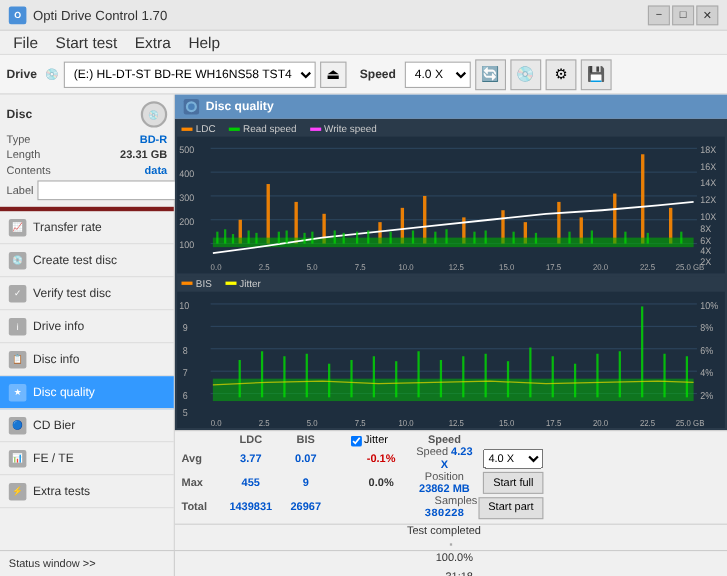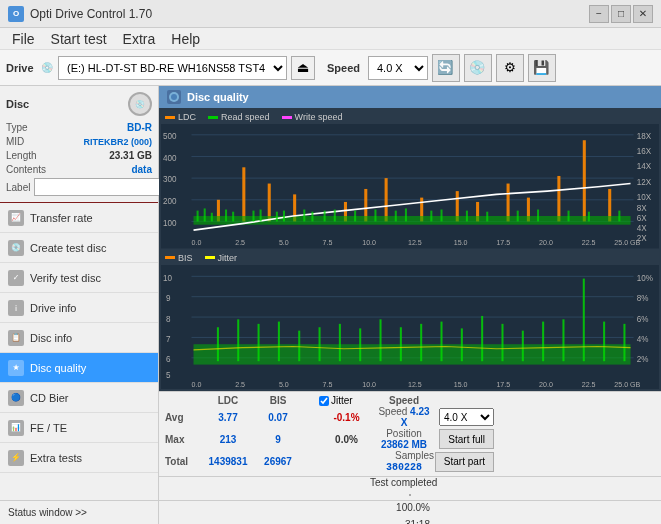--- a/index.html
+++ b/index.html
@@ -24,21 +24,21 @@
     .eject-btn { width: 24px; height: 24px; background: #f0f0f0; border: 1px solid #aaa; cursor: pointer; display: flex; align-items: center; justify-content: center; }
     .speed-label { font-size: 11px; color: #333; margin-left: 8px; margin-right: 4px; font-weight: bold; }
     .speed-selector { height: 24px; padding: 0 4px; font-size: 11px; border: 1px solid #aaa; background: white; width: 60px; }
     .toolbar-icon-btn { width: 28px; height: 28px; background: #e8e8e8; border: 1px solid #aaa; cursor: pointer; display: flex; align-items: center; justify-content: center; }
 
     
     .main-layout { display: flex; height: calc(524px - 28px - 22px - 36px - 24px); }
 
     
     .sidebar { width: 159px; background: #f0f0f0; border-right: 1px solid #ccc; display: flex; flex-direction: column; }
-    .disc-info-panel { padding: 6px; border-bottom: 1px solid #7f1d1d; }
+    .disc-info-panel { padding: 6px; border-bottom: 4px solid #7f1d1d; }
     .disc-header { display: flex; align-items: center; justify-content: space-between; margin-bottom: 6px; }
     .disc-title { font-weight: bold; font-size: 11px; color: #333; }
     .disc-icon { width: 24px; height: 24px; background: #ddd; border-radius: 50%; border: 2px solid #aaa; display: flex; align-items: center; justify-content: center; font-size: 8px; }
     .disc-row { display: flex; justify-content: space-between; margin-bottom: 3px; align-items: center; }
     .disc-row-label { font-size: 10px; color: #555; }
     .disc-row-value { font-size: 10px; color: #0066cc; font-weight: bold; }
     .disc-row-value.black { color: #333; }
     .label-row { display: flex; align-items: center; gap: 4px; margin-top: 2px; }
     .label-input { height: 18px; border: 1px solid #aaa; background: white; font-size: 10px; flex: 1; padding: 0 2px; }
     .label-btn { width: 18px; height: 18px; background: #f0c040; border: 1px solid #aaa; cursor: pointer; display: flex; align-items: center; justify-content: center; font-size: 10px; }
@@ -128,24 +128,20 @@
   <div class="sidebar">
 
     <div class="disc-info-panel">
       <div class="disc-header">
         <span class="disc-title">Disc</span>
         <div class="disc-icon">💿</div>
       </div>
       <div class="disc-row">
         <span class="disc-row-label">Type</span>
         <span class="disc-row-value">BD-R</span>
-      </div>
-      <div class="disc-row">
-        <span class="disc-row-label">MID</span>
-        <span class="disc-row-value" style="font-size:9px;">RITEKBR2 (000)</span>
       </div>
       <div class="disc-row">
         <span class="disc-row-label">Length</span>
         <span class="disc-row-value black">23.31 GB</span>
       </div>
       <div class="disc-row">
         <span class="disc-row-label">Contents</span>
         <span class="disc-row-value">data</span>
       </div>
       <div class="label-row">
@@ -425,21 +421,21 @@
               <td style="text-align:right;">
                 <select style="font-size:10px;height:18px;width:55px;">
                   <option>4.0 X</option>
                   <option>1.0 X</option>
                   <option>2.0 X</option>
                 </select>
               </td>
             </tr>
             <tr>
               <td style="font-size:10px;color:#555;font-weight:bold;padding-right:4px;">Max</td>
-              <td style="text-align:center;color:#0055cc;font-weight:bold;">213</td>
+              <td style="text-align:center;color:#0055cc;font-weight:bold;">455</td>
               <td style="text-align:center;color:#0055cc;font-weight:bold;">9</td>
               <td></td>
               <td style="text-align:center;color:#333;font-weight:bold;">0.0%</td>
               <td style="text-align:center;">
                 <span style="color:#555;font-size:10px;">Position</span>
                 <span style="color:#0055cc;font-weight:bold;font-size:10px;">23862 MB</span>
               </td>
               <td style="text-align:right;">
                 <button class="stats-btn">Start full</button>
               </td>

